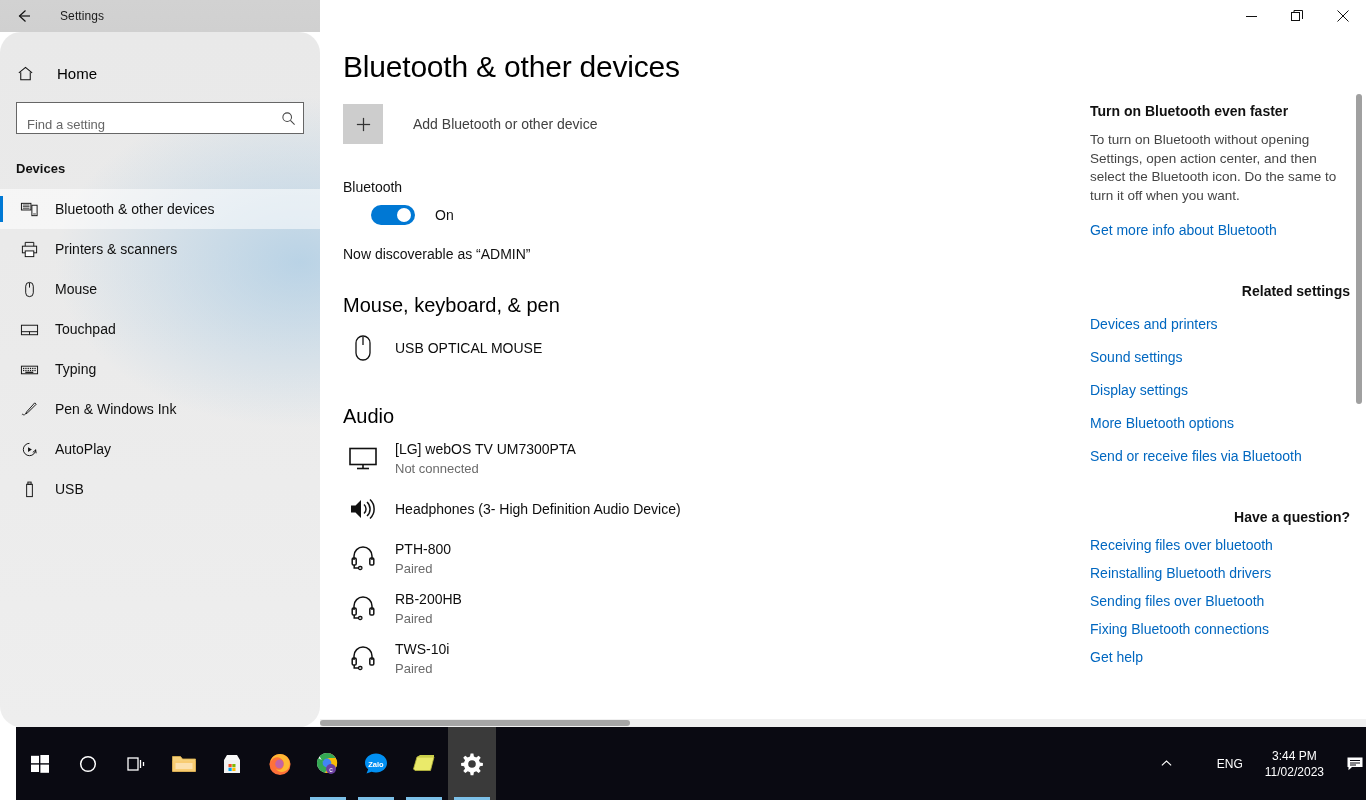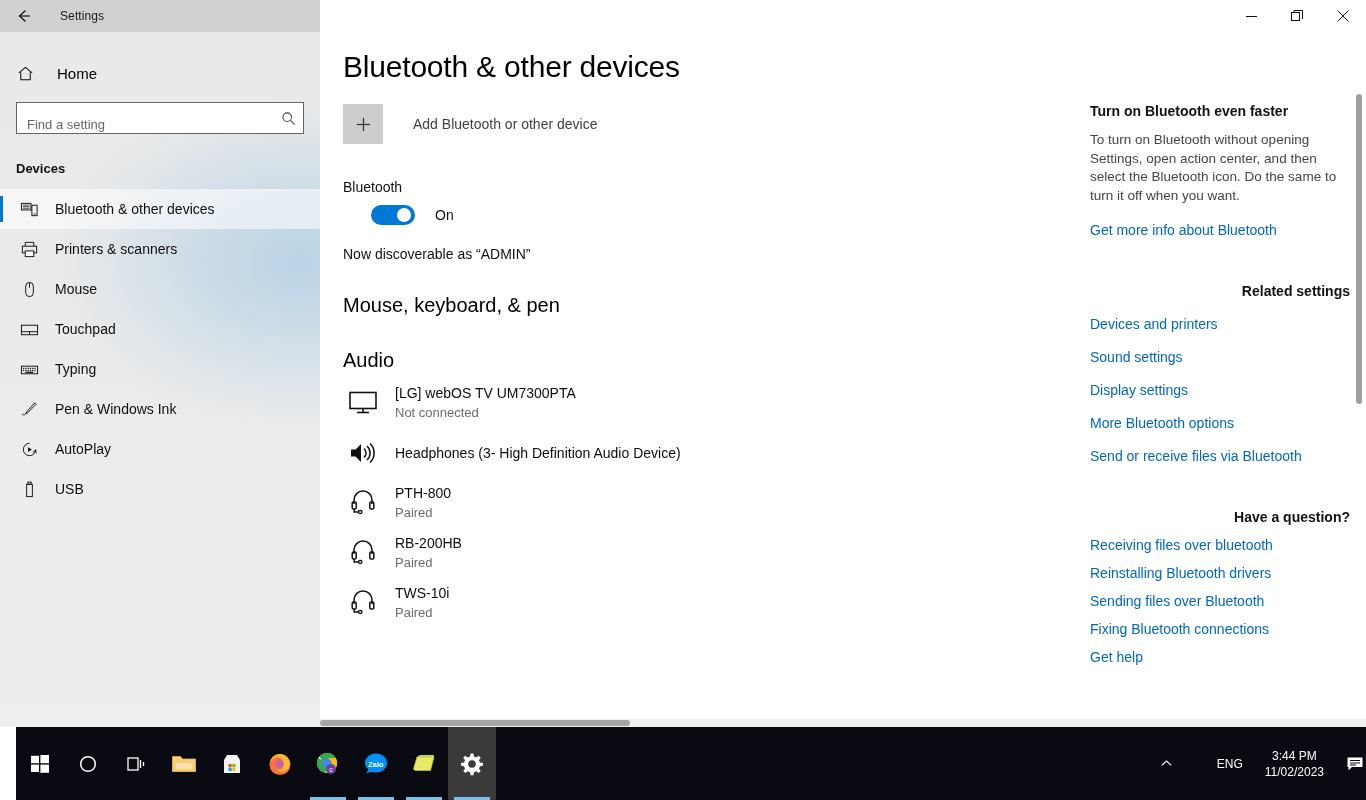--- a/index.html
+++ b/index.html
@@ -38,20 +38,21 @@
     cursor: pointer;
   }
 
   
   .sidebar {
     position: absolute; top: 32px; left: 0; width: 320px; height: 695px;
     background:
       radial-gradient(ellipse 340px 230px at 300px 230px, rgba(169,203,228,0.75) 0%, rgba(169,203,228,0.0) 72%),
       linear-gradient(to bottom, #e9e9e9 0%, #eaeaea 30%, #eeeeee 100%);
     overflow: hidden;
+    border-radius: 21px;
   }
   .home-row {
     display: flex; align-items: center; height: 40px; margin-top: 21px;
     padding-left: 16px; cursor: pointer;
   }
   .home-icon { width: 30px; display: flex; align-items: center; justify-content: flex-start; }
   .home-label { font-size: 15px; color: #000; margin-left: 11px; }
 
   .search-wrap { margin: 9px 16px 0 16px; position: relative; }
   .search-input {
@@ -382,20 +383,33 @@
     <div class="toggle-row">
       <div class="toggle">
         <div class="knob"></div>
       </div>
       <span class="toggle-state">On</span>
     </div>
 
     <div class="discoverable">Now discoverable as “ADMIN”</div>
 
     <h2 class="group-heading">Mouse, keyboard, &amp; pen</h2>
+    <div class="dev-list">
+      <div class="dev-row">
+        <span class="dev-icon">
+          <svg width="24" height="30" viewBox="0 0 24 30">
+            <rect x="5" y="3" width="14" height="24" rx="7" fill="none" stroke="#111" stroke-width="1.3"></rect>
+            <line x1="12" y1="4" x2="12" y2="12" stroke="#111" stroke-width="1.3"></line>
+          </svg>
+        </span>
+        <span class="dev-text">
+          <span class="dev-name">USB OPTICAL MOUSE</span>
+        </span>
+      </div>
+    </div>
 
     <h2 class="group-heading">Audio</h2>
     <div class="dev-list">
 
       <div class="dev-row">
         <span class="dev-icon">
           <svg width="30" height="26" viewBox="0 0 30 26">
             <rect x="2" y="2.5" width="26" height="16" fill="none" stroke="#111" stroke-width="1.6"></rect>
             <line x1="15" y1="18.5" x2="15" y2="22" stroke="#111" stroke-width="1.6"></line>
             <line x1="9" y1="22.5" x2="21" y2="22.5" stroke="#111" stroke-width="1.6"></line>

